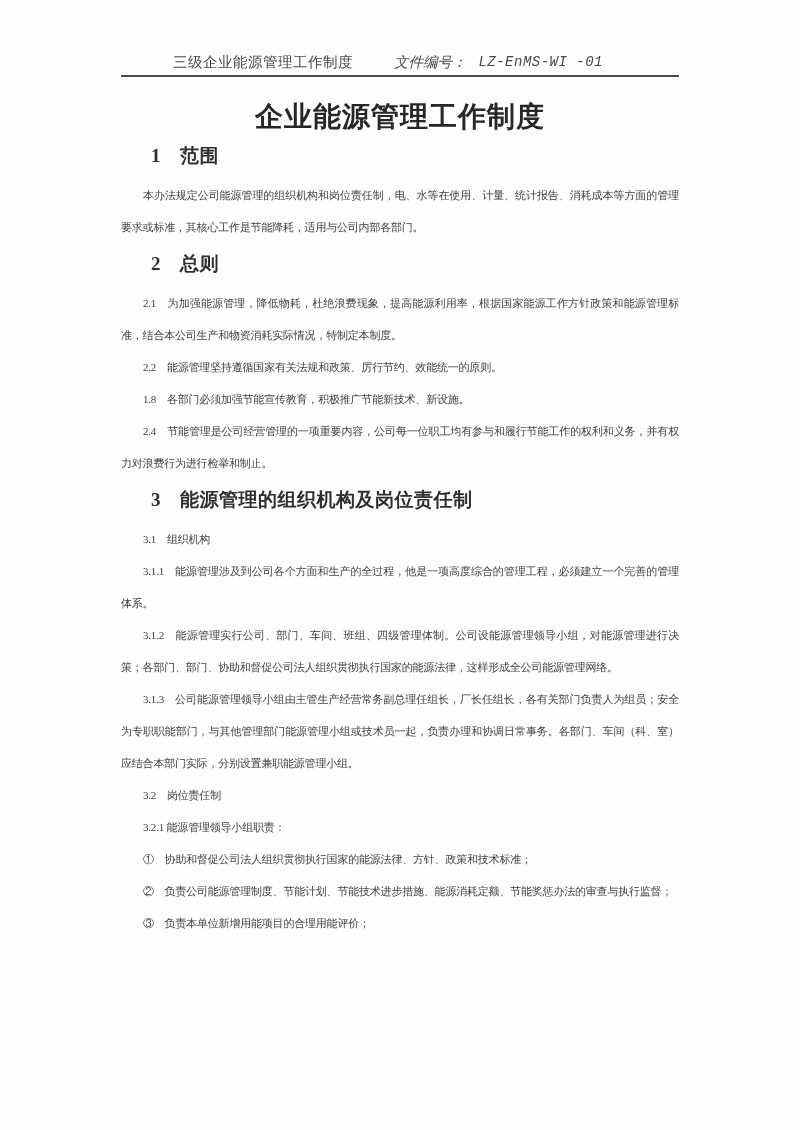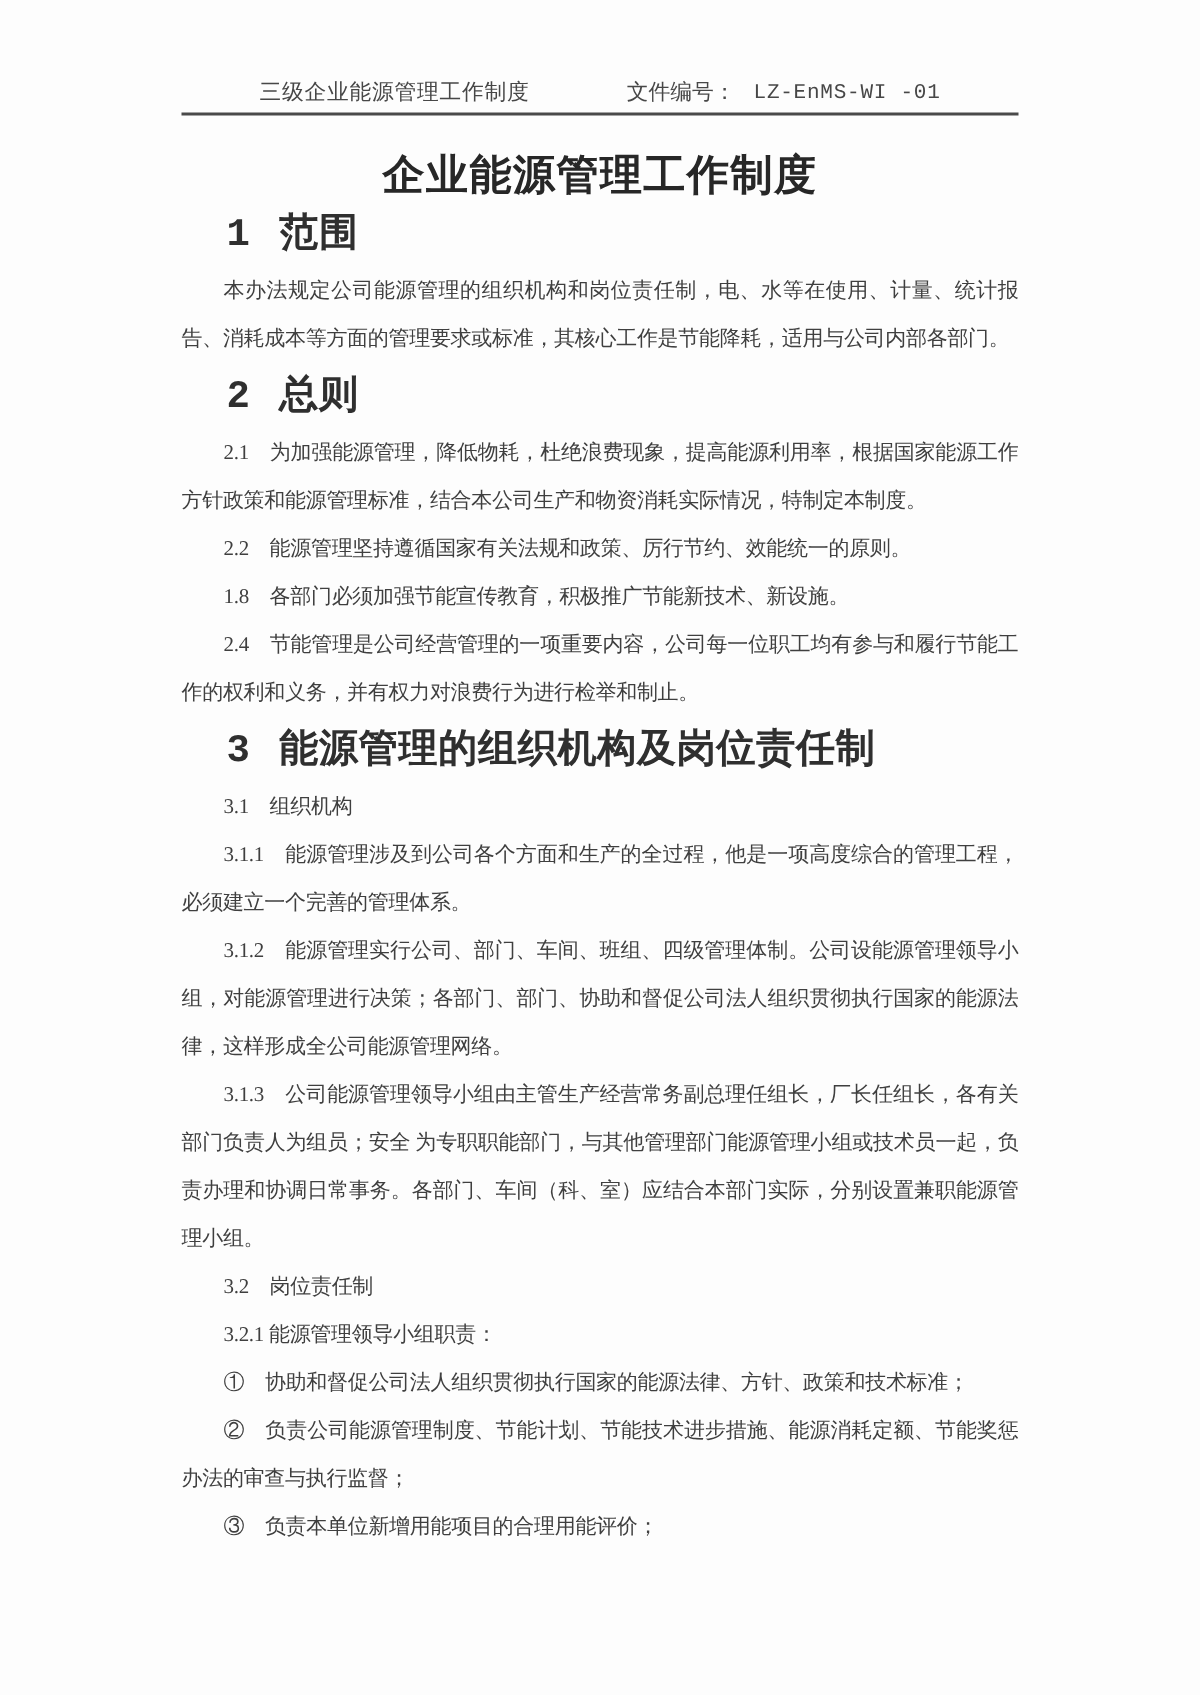--- a/index.html
+++ b/index.html
@@ -27,23 +27,24 @@
     line-height: 20px;
     color: #474747;
     border-bottom: 2px solid #4a4a4a;
     padding-bottom: 3px;
   }
   .doc-header .left {
     margin-left: 52px;
     letter-spacing: 0.5px;
   }
   .doc-header .right {
-    margin-right: 52px;
+    margin-right: 76px;
     display: flex;
     align-items: flex-start;
+    font-style: italic;
   }
   .doc-header .file-no {
     margin-left: 12px;
     font-family: "Liberation Mono", "DejaVu Sans Mono", monospace;
     font-size: 14px;
     letter-spacing: 0.5px;
   }
   
   .doc-title {
     margin: 22px 0 0 0;
@@ -52,35 +53,35 @@
     font-weight: bold;
     font-size: 28px;
     line-height: 36px;
     letter-spacing: 1px;
     color: #272727;
   }
   
   .sec-heading {
     margin: 3px 0 5px 0;
     padding-left: 30px;
-    font-family: Liberation Mono, monospace;
+    font-family: Liberation Serif, serif;
     font-weight: bold;
-    font-size: 26px;
+    font-size: 19px;
     line-height: 36px;
     letter-spacing: 0.5px;
     color: #2f2f2f;
   }
   .sec-heading .num {
     display: inline-block;
     margin-right: 19px;
   }
   
   .para {
     margin: 0;
-    font-size: 14px;
+    font-size: 11px;
     line-height: 32px;
     letter-spacing: -0.2px;
     text-align: justify;
     text-indent: 2em;
     color: #3f3f3f;
   }
 </style>
 </head>
 <body>
 

